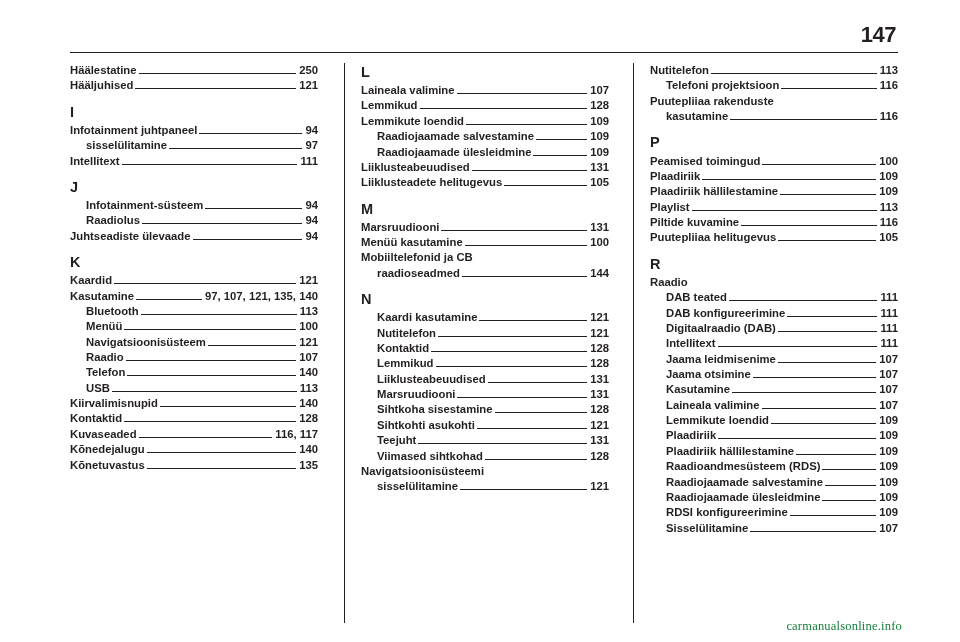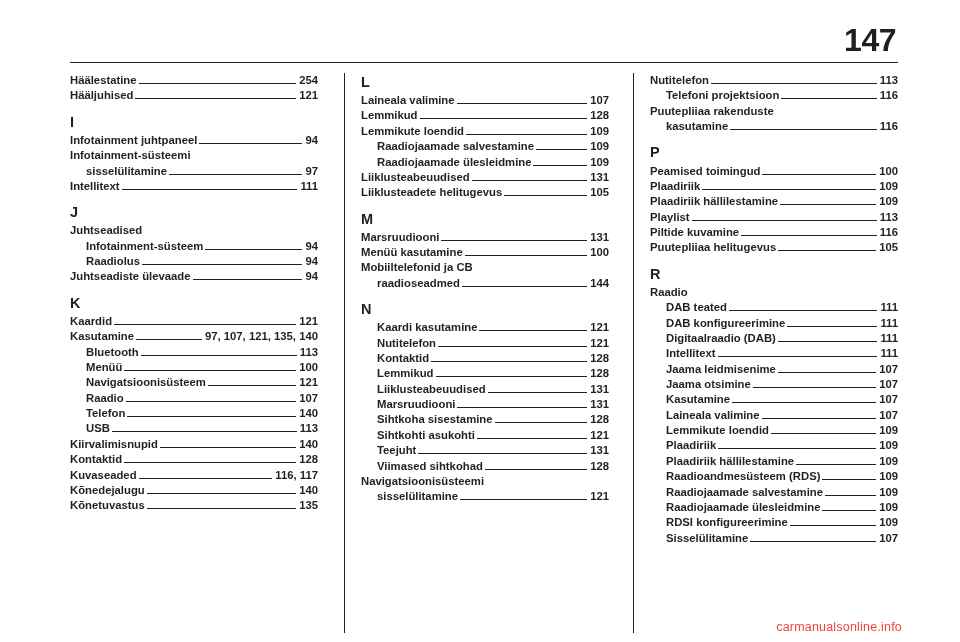--- a/index.html
+++ b/index.html
@@ -13,21 +13,21 @@
     position: relative;
   }
   .page {
     position: absolute;
     left: 0; top: 0;
     width: 960px; height: 642px;
     padding: 24px 62px 0 70px;
   }
   .page-number {
     text-align: right;
-    font-size: 32px;
+    font-size: 22px;
     font-weight: bold;
     letter-spacing: -0.5px;
     color: #231f20;
     line-height: 1;
     margin-bottom: 6px;
     padding-right: 2px;
   }
   .rule {
     border-top: 1.2px solid #231f20;
     width: 100%;
@@ -87,68 +87,62 @@
   .epage {
     flex: 0 0 auto;
     padding-left: 1px;
   }
 
   .watermark {
     position: absolute;
     right: 58px;
     bottom: 8px;
     font-size: 12.5px;
-    color: #ef4444;
-    font-family: Liberation Sans, sans-serif;
+    color: #15803d;
+    font-family: Liberation Serif, serif;
     letter-spacing: 0.2px;
   }
 </style>
 </head>
 <body>
 
 <div class="page">
 
   <div class="page-number">147</div>
   <div class="rule"></div>
 
   <div class="columns" id="columns">
       <div class="col">
         <div class="entry">
           <span class="etext">Häälestatine</span>
           <span class="leader"></span>
-          <span class="epage">254</span>
+          <span class="epage">250</span>
         </div>
         <div class="entry">
           <span class="etext">Hääljuhised</span>
           <span class="leader"></span>
           <span class="epage">121</span>
         </div>
         <div class="letter">I</div>
         <div class="entry">
           <span class="etext">Infotainment juhtpaneel</span>
           <span class="leader"></span>
           <span class="epage">94</span>
         </div>
-        <div class="entry wrap">
-          <span class="etext">Infotainment-süsteemi</span>
-        </div>
         <div class="entry sub">
           <span class="etext">sisselülitamine</span>
           <span class="leader"></span>
           <span class="epage">97</span>
         </div>
         <div class="entry">
           <span class="etext">Intellitext</span>
           <span class="leader"></span>
           <span class="epage">111</span>
         </div>
         <div class="letter">J</div>
-        <div class="entry wrap">
-          <span class="etext">Juhtseadised</span>
-        </div>
         <div class="entry sub">
           <span class="etext">Infotainment-süsteem</span>
           <span class="leader"></span>
           <span class="epage">94</span>
         </div>
         <div class="entry sub">
           <span class="etext">Raadiolus</span>
           <span class="leader"></span>
           <span class="epage">94</span>
         </div>

